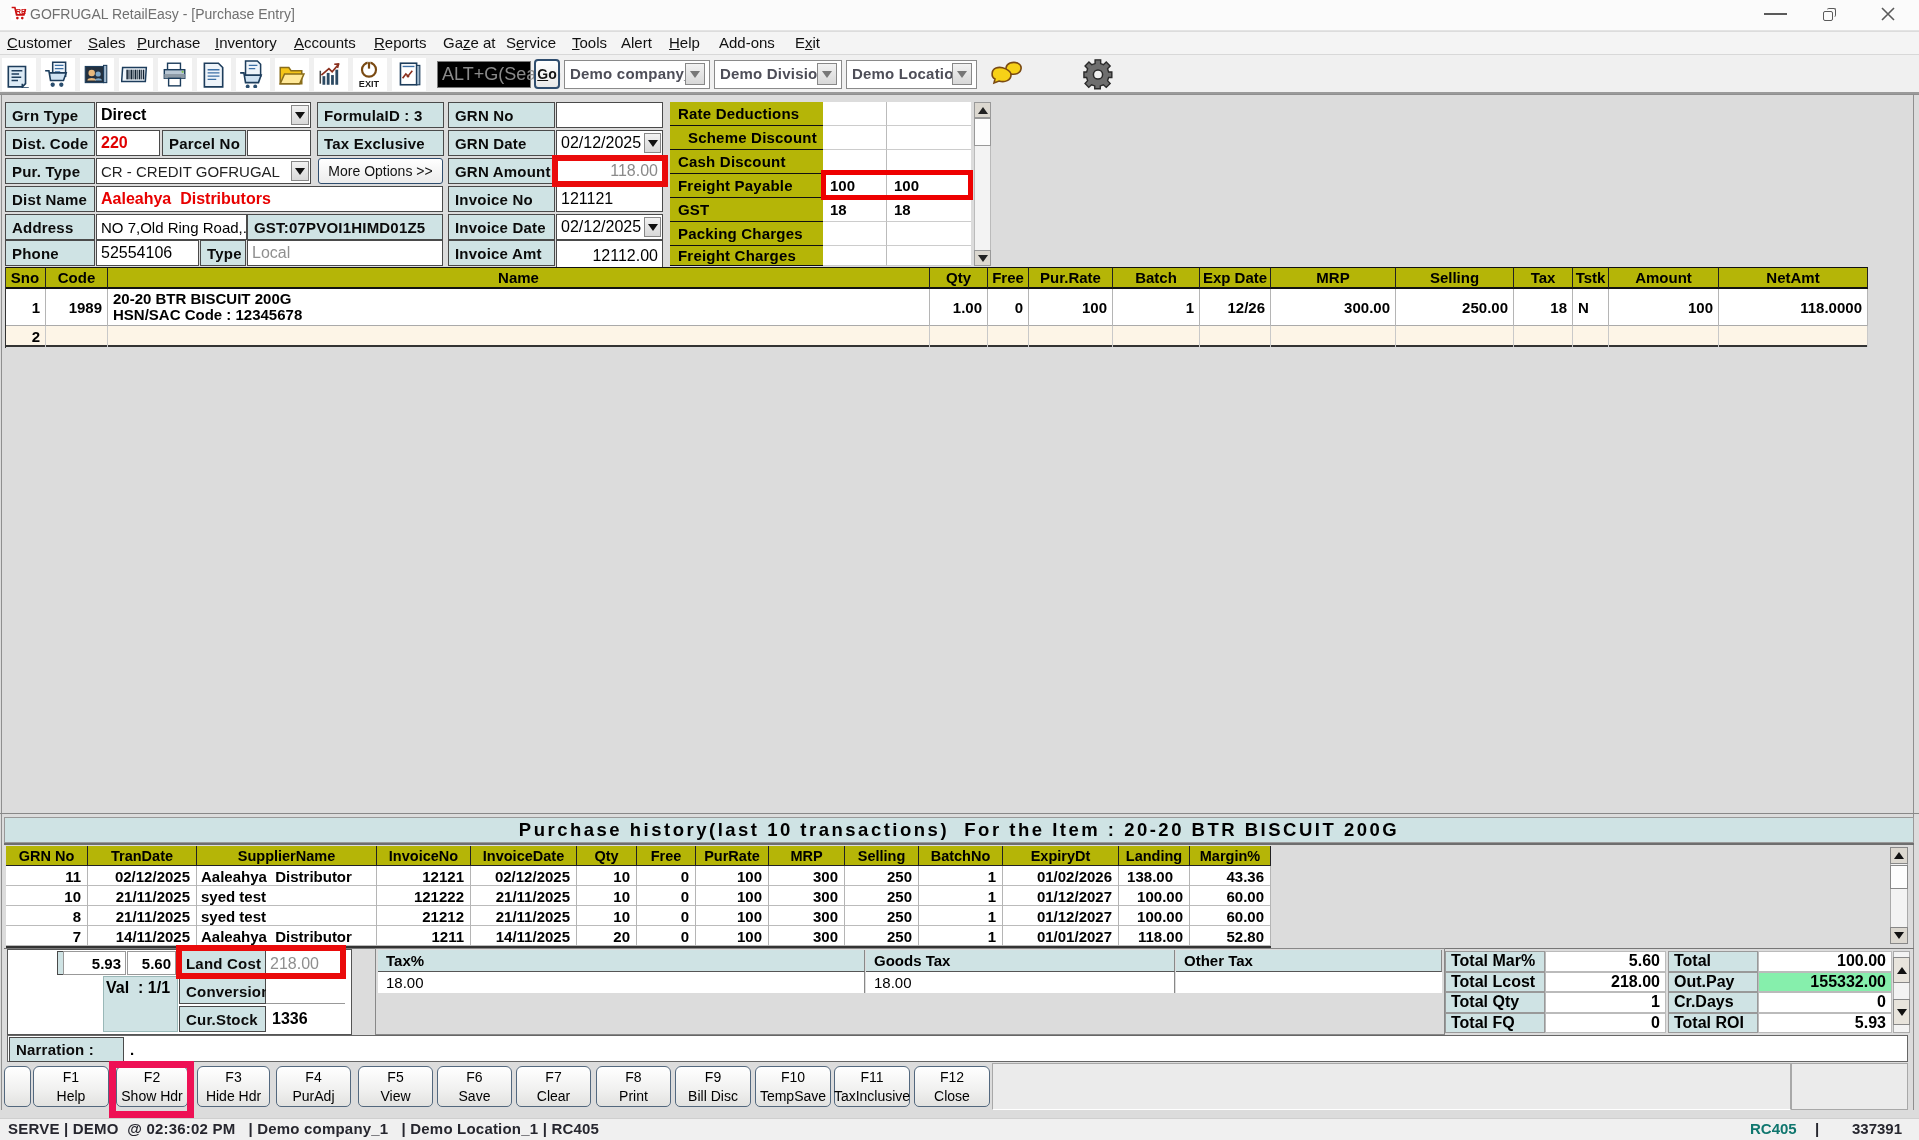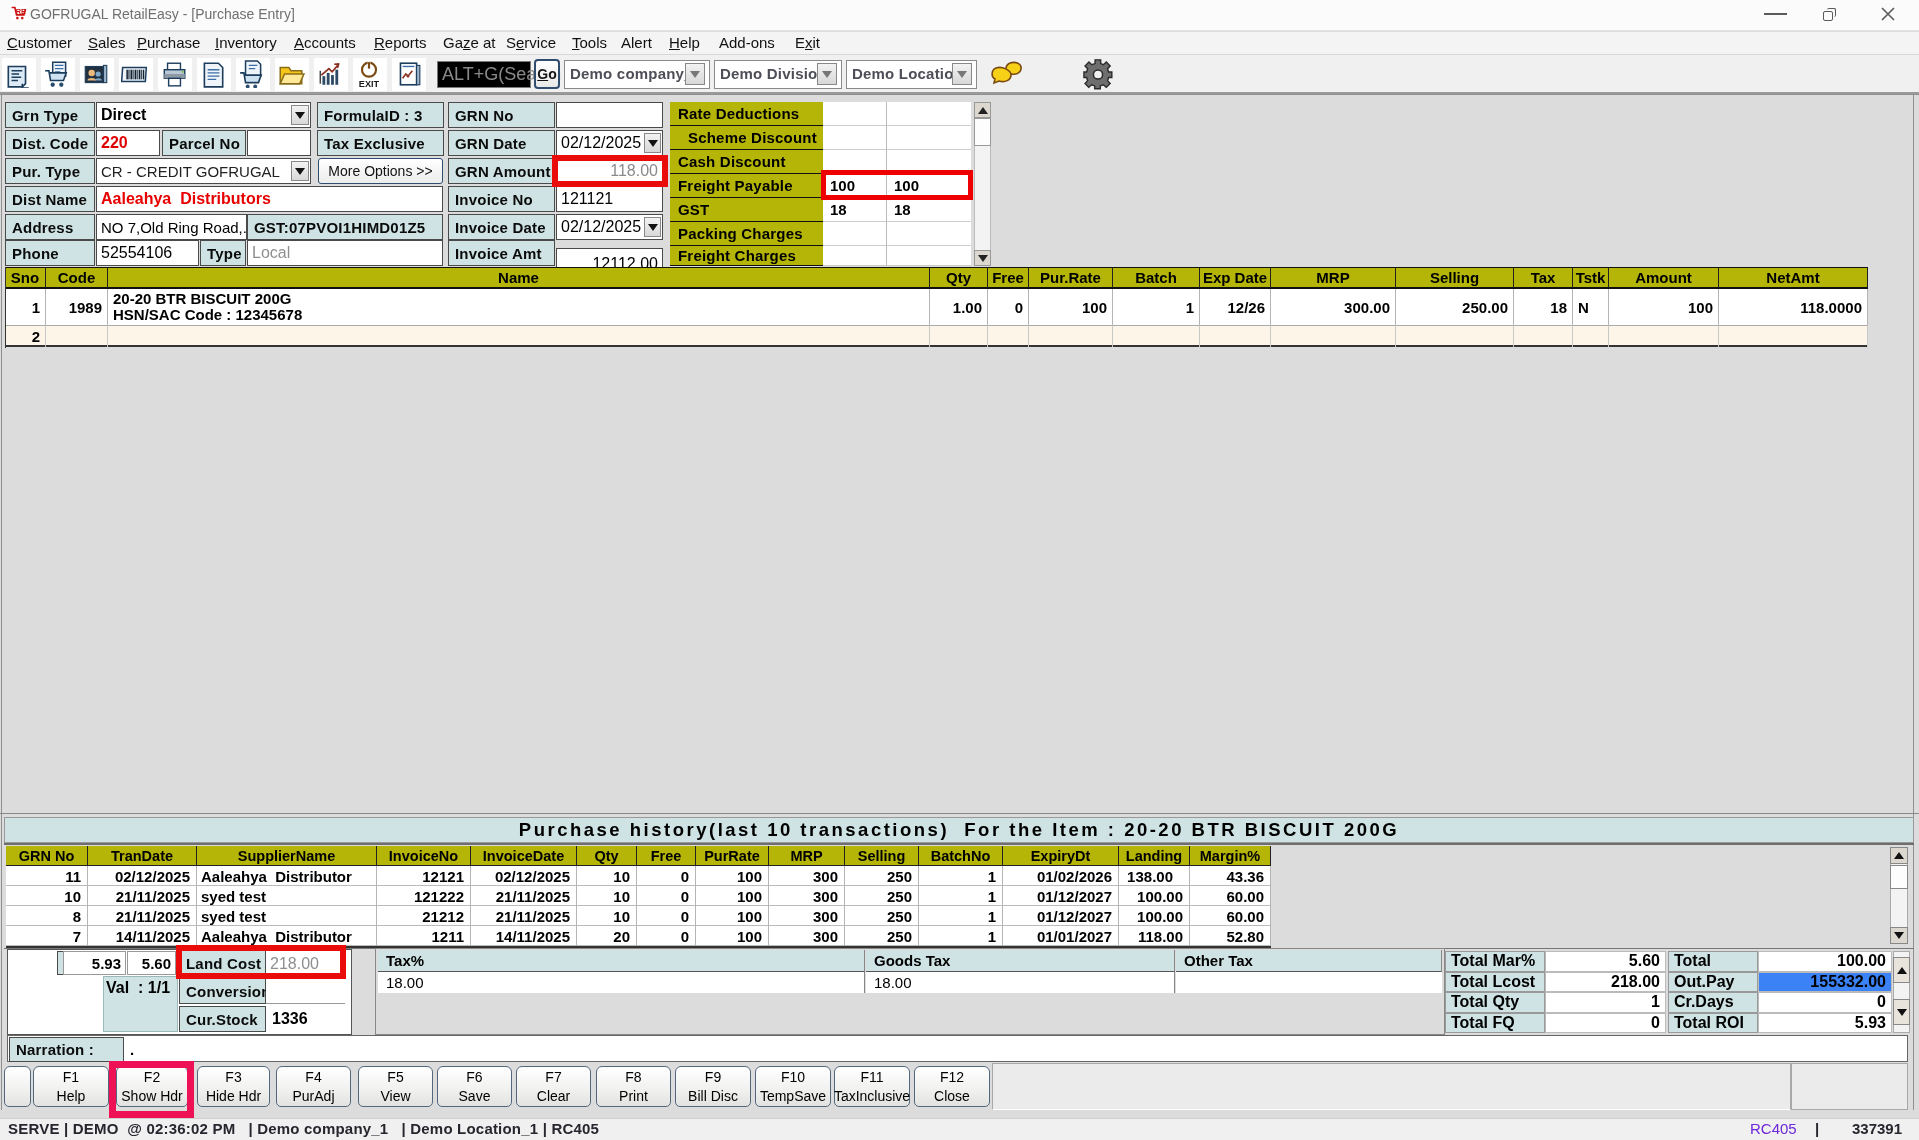--- a/index.html
+++ b/index.html
@@ -199,21 +199,21 @@
 <div class="abs arrowbtn" style="left:644px;top:217px;width:17px;height:20px">
     <div class="tri"></div>
   </div>
 <div class="abs lbl" style="left:5px;top:240px;width:90px;height:26px;">Phone</div>
 <div class="abs inp" style="left:96px;top:240px;width:103px;height:26px;">52554106</div>
 <div class="abs lbl" style="left:200px;top:240px;width:46px;height:26px;">Type</div>
 <div class="abs inp" style="left:247px;top:240px;width:196px;height:26px;">
     <span style="color:#8f8f8f">Local</span>
   </div>
 <div class="abs lbl" style="left:448px;top:240px;width:107px;height:26px;">Invoice Amt</div>
-<div class="abs inp" style="left:556px;top:240px;width:107px;height:32px;margin-top:8px;">
+<div class="abs inp" style="left:556px;top:240px;width:107px;height:32px;">
     <span style="margin-left:auto">12112.00</span>
   </div>
 <div class="abs olv" style="left:670px;top:102px;width:153px;height:24px;border-bottom:1px solid #111;display:flex;align-items:center;padding-left:8px;letter-spacing:.2px">Rate Deductions</div>
 <div class="abs" style="left:823px;top:102px;width:64px;height:24px;background:#fff;border-right:1px solid #bbb;border-bottom:1px solid #ccc;display:flex;align-items:center;padding-left:7px;font-weight:bold;font-size:15px"></div>
 <div class="abs" style="left:887px;top:102px;width:84px;height:24px;background:#fff;border-bottom:1px solid #ccc;display:flex;align-items:center;padding-left:7px;font-weight:bold;font-size:15px"></div>
 <div class="abs olv" style="left:670px;top:126px;width:153px;height:24px;border-bottom:1px solid #111;display:flex;align-items:center;padding-left:18px;letter-spacing:.2px">Scheme Discount</div>
 <div class="abs" style="left:823px;top:126px;width:64px;height:24px;background:#fff;border-right:1px solid #bbb;border-bottom:1px solid #ccc;display:flex;align-items:center;padding-left:7px;font-weight:bold;font-size:15px"></div>
 <div class="abs" style="left:887px;top:126px;width:84px;height:24px;background:#fff;border-bottom:1px solid #ccc;display:flex;align-items:center;padding-left:7px;font-weight:bold;font-size:15px"></div>
 <div class="abs olv" style="left:670px;top:150px;width:153px;height:24px;border-bottom:1px solid #111;display:flex;align-items:center;padding-left:8px;letter-spacing:.2px">Cash Discount</div>
 <div class="abs" style="left:823px;top:150px;width:64px;height:24px;background:#fff;border-right:1px solid #bbb;border-bottom:1px solid #ccc;display:flex;align-items:center;padding-left:7px;font-weight:bold;font-size:15px"></div>
@@ -393,21 +393,21 @@
 <div class="abs" style="left:378px;top:972px;width:487px;height:21px;background:#fff;border-right:1px solid #888;display:flex;align-items:center;padding-left:8px;font-size:15px">18.00</div>
 <div class="abs" style="left:866px;top:972px;width:309px;height:21px;background:#fff;border-right:1px solid #888;display:flex;align-items:center;padding-left:8px;font-size:15px">18.00</div>
 <div class="abs" style="left:1176px;top:972px;width:266px;height:21px;background:#fff"></div>
 <div class="abs" style="left:1445px;top:951.0px;width:100px;height:20.5px;background:#cfe3e4;border:1px solid #999;display:flex;align-items:center;padding-left:5px;font-weight:bold;font-size:16px">Total Mar%</div>
 <div class="abs" style="left:1545px;top:951.0px;width:121px;height:20.5px;background:#fff;border:1px solid #bbb;display:flex;align-items:center;justify-content:flex-end;padding-right:5px;font-weight:bold;font-size:16px">5.60</div>
 <div class="abs" style="left:1668px;top:951.0px;width:90px;height:20.5px;background:#cfe3e4;border:1px solid #999;display:flex;align-items:center;padding-left:5px;font-weight:bold;font-size:16px">Total</div>
 <div class="abs" style="left:1758px;top:951.0px;width:134px;height:20.5px;background:#fff;border:1px solid #bbb;display:flex;align-items:center;justify-content:flex-end;padding-right:5px;font-weight:bold;font-size:16px">100.00</div>
 <div class="abs" style="left:1445px;top:971.5px;width:100px;height:20.5px;background:#cfe3e4;border:1px solid #999;display:flex;align-items:center;padding-left:5px;font-weight:bold;font-size:16px">Total Lcost</div>
 <div class="abs" style="left:1545px;top:971.5px;width:121px;height:20.5px;background:#fff;border:1px solid #bbb;display:flex;align-items:center;justify-content:flex-end;padding-right:5px;font-weight:bold;font-size:16px">218.00</div>
 <div class="abs" style="left:1668px;top:971.5px;width:90px;height:20.5px;background:#cfe3e4;border:1px solid #999;display:flex;align-items:center;padding-left:5px;font-weight:bold;font-size:16px">Out.Pay</div>
-<div class="abs" style="left:1758px;top:971.5px;width:134px;height:20.5px;background:#3b82f6;border:1px solid #bbb;display:flex;align-items:center;justify-content:flex-end;padding-right:5px;font-weight:bold;font-size:16px">155332.00</div>
+<div class="abs" style="left:1758px;top:971.5px;width:134px;height:20.5px;background:#86efac;border:1px solid #bbb;display:flex;align-items:center;justify-content:flex-end;padding-right:5px;font-weight:bold;font-size:16px">155332.00</div>
 <div class="abs" style="left:1445px;top:992.0px;width:100px;height:20.5px;background:#cfe3e4;border:1px solid #999;display:flex;align-items:center;padding-left:5px;font-weight:bold;font-size:16px">Total Qty</div>
 <div class="abs" style="left:1545px;top:992.0px;width:121px;height:20.5px;background:#fff;border:1px solid #bbb;display:flex;align-items:center;justify-content:flex-end;padding-right:5px;font-weight:bold;font-size:16px">1</div>
 <div class="abs" style="left:1668px;top:992.0px;width:90px;height:20.5px;background:#cfe3e4;border:1px solid #999;display:flex;align-items:center;padding-left:5px;font-weight:bold;font-size:16px">Cr.Days</div>
 <div class="abs" style="left:1758px;top:992.0px;width:134px;height:20.5px;background:#fff;border:1px solid #bbb;display:flex;align-items:center;justify-content:flex-end;padding-right:5px;font-weight:bold;font-size:16px">0</div>
 <div class="abs" style="left:1445px;top:1012.5px;width:100px;height:20.5px;background:#cfe3e4;border:1px solid #999;display:flex;align-items:center;padding-left:5px;font-weight:bold;font-size:16px">Total FQ</div>
 <div class="abs" style="left:1545px;top:1012.5px;width:121px;height:20.5px;background:#fff;border:1px solid #bbb;display:flex;align-items:center;justify-content:flex-end;padding-right:5px;font-weight:bold;font-size:16px">0</div>
 <div class="abs" style="left:1668px;top:1012.5px;width:90px;height:20.5px;background:#cfe3e4;border:1px solid #999;display:flex;align-items:center;padding-left:5px;font-weight:bold;font-size:16px">Total ROI</div>
 <div class="abs" style="left:1758px;top:1012.5px;width:134px;height:20.5px;background:#fff;border:1px solid #bbb;display:flex;align-items:center;justify-content:flex-end;padding-right:5px;font-weight:bold;font-size:16px">5.93</div>
 <div class="abs" style="left:1893px;top:951px;width:17px;height:82px;background:#f3f3f3;border:1px solid #aaa"></div>
 <div class="abs" style="left:1893px;top:957px;width:17px;height:26px;background:#e8e4dc;border:1px solid #888;display:flex;align-items:center;justify-content:center">
@@ -430,14 +430,14 @@
 <div class="fbtn" style="left:596px;width:75px">F8<br>Print</div>
 <div class="fbtn" style="left:675px;width:76px">F9<br>Bill Disc</div>
 <div class="fbtn" style="left:755px;width:76px">F10<br>TempSave</div>
 <div class="fbtn" style="left:834px;width:76px">F11<br>TaxInclusive</div>
 <div class="fbtn" style="left:914px;width:76px">F12<br>Close</div>
 <div class="abs" style="left:109px;top:1061px;width:85px;height:57px;border:7px solid #ee1155;z-index:6"></div>
 <div class="abs" style="left:992px;top:1063px;width:799px;height:47px;background:#ebebeb;border:1px solid #a8a8a8;border-bottom-color:#fff"></div>
 <div class="abs" style="left:1791px;top:1063px;width:117px;height:47px;background:#ebebeb;border:1px solid #a8a8a8"></div>
 <div class="abs" style="left:0;top:1118px;width:1919px;height:22px;background:#f0f0f0;border-top:1px solid #cfcfcf"></div>
 <div class="abs" style="left:8px;top:1120px;font-size:15px;font-weight:bold;color:#26262e;letter-spacing:.2px">SERVE | DEMO&nbsp;&nbsp;@ 02:36:02 PM&nbsp;&nbsp;&nbsp;| Demo company_1&nbsp;&nbsp;&nbsp;| Demo Location_1 | RC405</div>
-<div class="abs" style="left:1750px;top:1120px;font-size:15px;font-weight:normal;color:#6d28d9">RC405</div>
+<div class="abs" style="left:1750px;top:1120px;font-size:15px;font-weight:bold;color:#0f766e">RC405</div>
 <div class="abs" style="left:1815px;top:1120px;font-size:15px;font-weight:bold;color:#26262e">|</div>
 <div class="abs" style="left:1852px;top:1120px;font-size:15px;font-weight:bold;color:#26262e">337391</div>
 </body></html>

